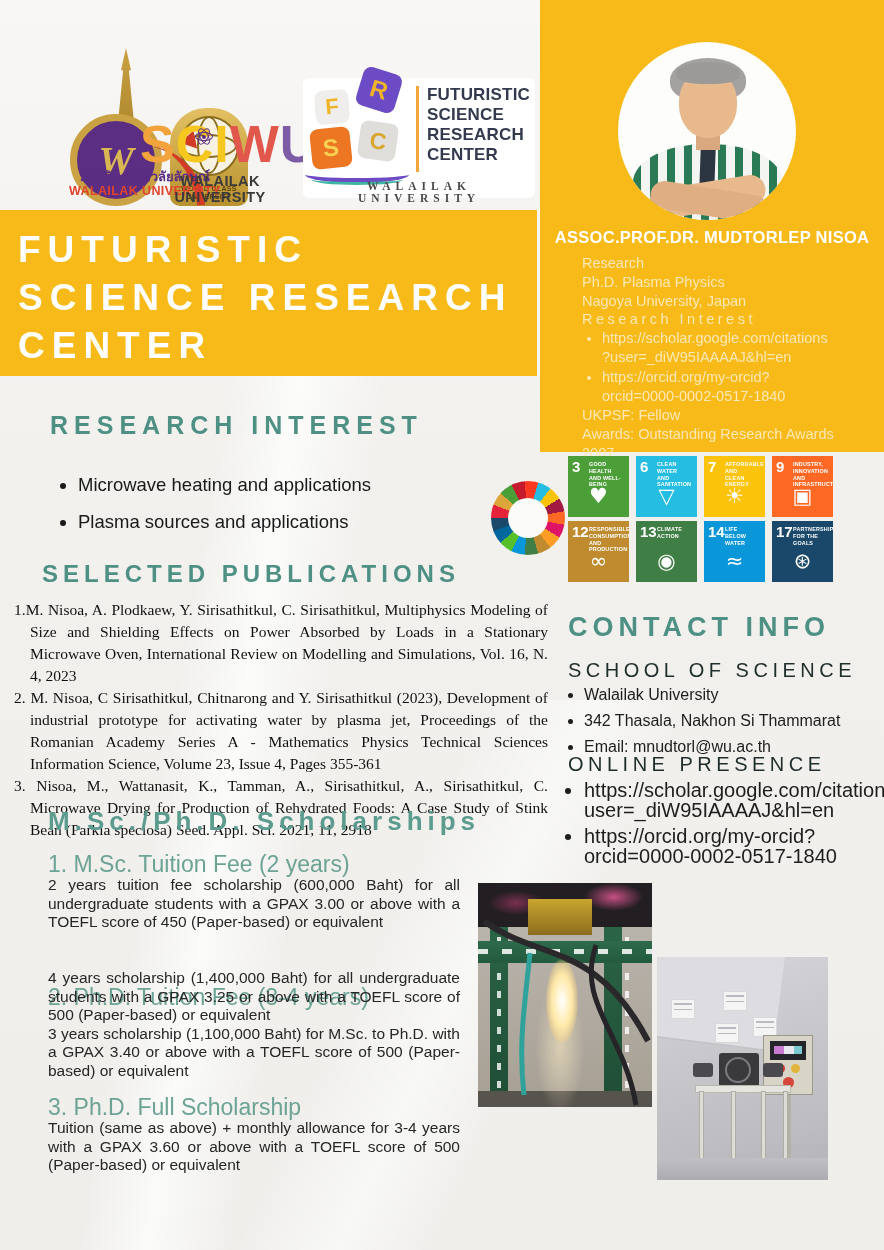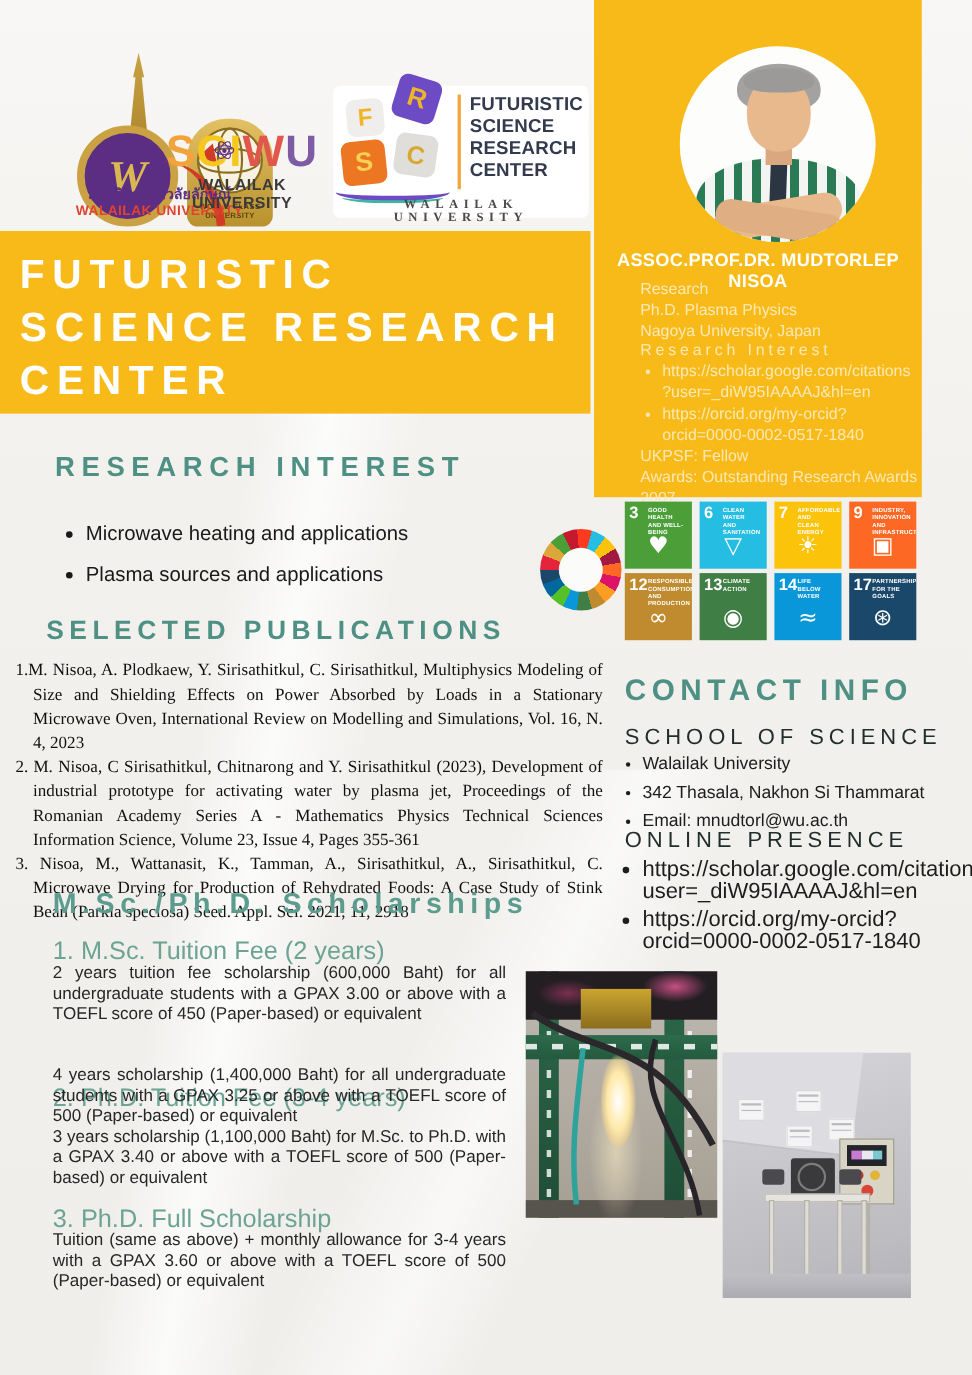--- a/index.html
+++ b/index.html
@@ -31,21 +31,21 @@
   .wu-badge{position:absolute;left:0;bottom:5px;width:100%;text-align:center;font-size:7px;font-weight:800;
     color:#5a4310;letter-spacing:.3px;white-space:pre-line;line-height:1.15;}
   .wu-arrow-tail{position:absolute;left:118px;top:96px;width:46px;height:64px;border:0;
     border-right:8px solid #d23b26;border-radius:0 100% 0 0 / 0 100% 0 0;transform:rotate(-6deg);}
   .wu-arrow-head{position:absolute;left:152px;top:82px;width:0;height:0;
     border-left:9px solid transparent;border-right:9px solid transparent;border-bottom:16px solid #d23b26;transform:rotate(18deg);}
   .wu-thai{position:absolute;left:0;top:118px;width:230px;text-align:center;font-size:13px;font-weight:700;color:#5b2d83;}
   .wu-en{position:absolute;left:0;top:136px;width:230px;text-align:center;font-size:12.5px;font-weight:800;color:#e0442e;letter-spacing:.4px;}
 
   #logo-sciwu{position:absolute;left:140px;top:118px;width:160px;height:78px;text-align:center;}
-  .sciwu-word{font-size:40px;font-weight:800;letter-spacing:1px;line-height:1;}
+  .sciwu-word{font-size:52px;font-weight:800;letter-spacing:1px;line-height:1;}
   .sciwu-atom{position:absolute;left:55px;top:10px;width:18px;height:18px;}
   .sciwu-atom i{position:absolute;left:0;top:4px;width:18px;height:9px;border:1.5px solid #5b2d83;border-radius:50%;box-sizing:border-box;}
   .sciwu-atom i:nth-child(2){transform:rotate(60deg);}
   .sciwu-atom i:nth-child(3){transform:rotate(-60deg);}
   .sciwu-atom b{position:absolute;left:7px;top:7px;width:4px;height:4px;border-radius:50%;background:#5b2d83;}
   .sciwu-sub{margin-top:3px;font-size:14.5px;font-weight:800;color:#3a3a3a;letter-spacing:.4px;}
 
   #logo-fsrc{position:absolute;left:303px;top:78px;width:232px;height:120px;background:#ffffff;border-radius:6px;}
   .fsrc-piece{position:absolute;display:flex;align-items:center;justify-content:center;
     font-weight:800;border-radius:8px;}
@@ -54,21 +54,21 @@
   .fsrc-divider{position:absolute;left:113px;top:8px;width:3px;height:86px;background:#F2A63B;}
   .fsrc-name{position:absolute;left:124px;top:7px;font-weight:800;color:#333A4E;font-size:17px;line-height:1.18;letter-spacing:.2px;}
   .fsrc-sub{position:absolute;left:0;top:102px;width:100%;text-align:center;font-family:"Liberation Serif",serif;
     font-size:11.5px;font-weight:600;color:#4a4a4a;letter-spacing:5px;}
 
   
   #title-banner{position:absolute;left:0;top:210px;width:537px;height:166px;background:#F8BA18;
     color:#ffffff;padding:16px 0 0 18px;box-sizing:border-box;}
   #title-banner .tline{font-size:37px;font-weight:800;letter-spacing:7px;line-height:48px;}
 
-  #profile-panel{position:absolute;left:540px;top:0;width:298px;height:452px;background:#F8BA18;}
+  #profile-panel{position:absolute;left:540px;top:0;width:344px;height:452px;background:#F8BA18;}
   #portrait{position:absolute;left:78px;top:42px;width:178px;height:178px;border-radius:50%;background:#fdfdfc;overflow:hidden;}
   .p-hair{position:absolute;left:52px;top:16px;width:76px;height:44px;background:#a3a2a0;border-radius:50% 50% 42% 42%;}
   .p-face{position:absolute;left:61px;top:28px;width:58px;height:68px;background:#e7b98c;border-radius:46% 46% 48% 48%;}
   .p-fringe{position:absolute;left:58px;top:20px;width:64px;height:22px;background:#9b9a98;border-radius:50% 50% 40% 40%;}
   .p-neck{position:absolute;left:78px;top:90px;width:24px;height:18px;background:#d9a87e;}
   .p-body{position:absolute;left:15px;top:102px;width:150px;height:80px;border-radius:48% 48% 0 0;
     background:repeating-linear-gradient(90deg,#2a7a55 0 8px,#f2f5f1 8px 17px);}
   .p-tie{position:absolute;left:82px;top:104px;width:15px;height:46px;background:#2c3642;transform:rotate(2deg);border-radius:3px;}
   .p-arm1{position:absolute;left:30px;top:140px;width:118px;height:30px;background:#e7b98c;border-radius:16px;transform:rotate(-9deg);}
   .p-arm2{position:absolute;left:32px;top:146px;width:118px;height:28px;background:#dfae82;border-radius:16px;transform:rotate(9deg);}

